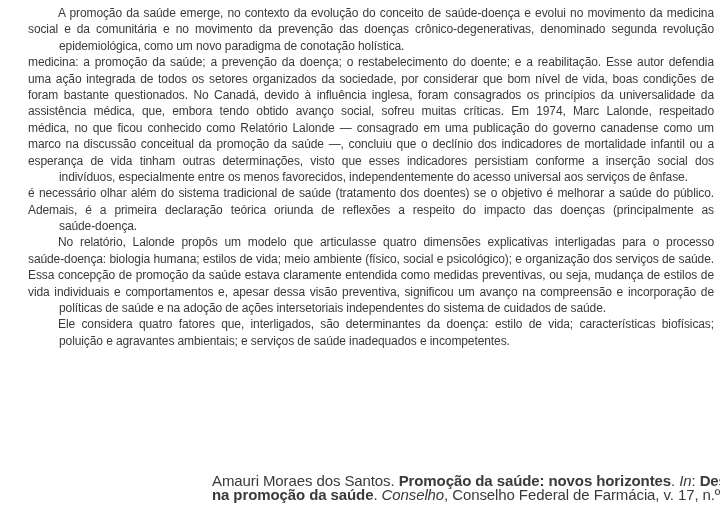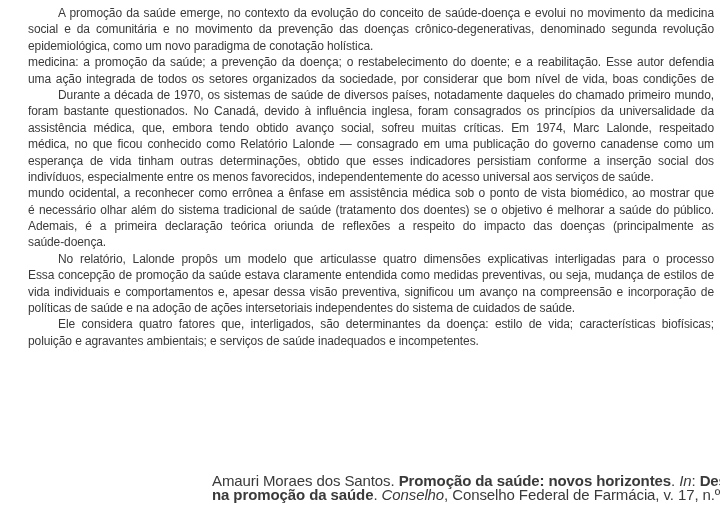--- a/index.html
+++ b/index.html
@@ -21,20 +21,21 @@
     line-height:16.4px;
     font-size:12px;
     letter-spacing:-0.1px;
     text-align:justify;
     text-align-last:justify;
     overflow:hidden;
     white-space:normal;
   }
   .line.para-end{
     text-align-last:left;
+    margin-left:31px;
   }
   .line.indent .ltext{
     padding-left:30px;
   }
   .citation{
     position:absolute;
     right:8px;
     top:474px;
     width:500px;
     text-align:center;
@@ -52,31 +53,31 @@
 </head>
 <body>
 
 <div class="page">
   <div class="textblock" id="lines">
       <div class="line indent"><span class="ltext">A promoção da saúde emerge, no contexto da evolução do conceito de saúde-doença e evolui no movimento da medicina</span></div>
       <div class="line"><span class="ltext">social e da comunitária e no movimento da prevenção das doenças crônico-degenerativas, denominado segunda revolução</span></div>
       <div class="line para-end"><span class="ltext">epidemiológica, como um novo paradigma de conotação holística.</span></div>
       <div class="line"><span class="ltext">medicina: a promoção da saúde; a prevenção da doença; o restabelecimento do doente; e a reabilitação. Esse autor defendia</span></div>
       <div class="line"><span class="ltext">uma ação integrada de todos os setores organizados da sociedade, por considerar que bom nível de vida, boas condições de</span></div>
-      <div class="line indent"><span class="ltext">Durante a década de 1970, os sistemas de saúde de diversos países, notadamente daqueles do chamado primeiro mundo,</span></div>
       <div class="line"><span class="ltext">foram bastante questionados. No Canadá, devido à influência inglesa, foram consagrados os princípios da universalidade da</span></div>
       <div class="line"><span class="ltext">assistência médica, que, embora tendo obtido avanço social, sofreu muitas críticas. Em 1974, Marc Lalonde, respeitado</span></div>
       <div class="line"><span class="ltext">médica, no que ficou conhecido como Relatório Lalonde — consagrado em uma publicação do governo canadense como um</span></div>
-      <div class="line"><span class="ltext">esperança de vida tinham outras determinações, obtido que esses indicadores persistiam conforme a inserção social dos</span></div>
-      <div class="line para-end"><span class="ltext">indivíduos, especialmente entre os menos favorecidos, independentemente do acesso universal aos serviços de saúde.</span></div>
-      <div class="line"><span class="ltext">mundo ocidental, a reconhecer como errônea a ênfase em assistência médica sob o ponto de vista biomédico, ao mostrar que</span></div>
+      <div class="line"><span class="ltext">marco na discussão conceitual da promoção da saúde —, concluiu que o declínio dos indicadores de mortalidade infantil ou a</span></div>
+      <div class="line"><span class="ltext">esperança de vida tinham outras determinações, visto que esses indicadores persistiam conforme a inserção social dos</span></div>
+      <div class="line para-end"><span class="ltext">indivíduos, especialmente entre os menos favorecidos, independentemente do acesso universal aos serviços de ênfase.</span></div>
       <div class="line"><span class="ltext">é necessário olhar além do sistema tradicional de saúde (tratamento dos doentes) se o objetivo é melhorar a saúde do público.</span></div>
       <div class="line"><span class="ltext">Ademais, é a primeira declaração teórica oriunda de reflexões a respeito do impacto das doenças (principalmente as</span></div>
       <div class="line para-end"><span class="ltext">saúde-doença.</span></div>
       <div class="line indent"><span class="ltext">No relatório, Lalonde propôs um modelo que articulasse quatro dimensões explicativas interligadas para o processo</span></div>
+      <div class="line"><span class="ltext">saúde-doença: biologia humana; estilos de vida; meio ambiente (físico, social e psicológico); e organização dos serviços de saúde.</span></div>
       <div class="line"><span class="ltext">Essa concepção de promoção da saúde estava claramente entendida como medidas preventivas, ou seja, mudança de estilos de</span></div>
       <div class="line"><span class="ltext">vida individuais e comportamentos e, apesar dessa visão preventiva, significou um avanço na compreensão e incorporação de</span></div>
       <div class="line para-end"><span class="ltext">políticas de saúde e na adoção de ações intersetoriais independentes do sistema de cuidados de saúde.</span></div>
       <div class="line indent"><span class="ltext">Ele considera quatro fatores que, interligados, são determinantes da doença: estilo de vida; características biofísicas;</span></div>
       <div class="line para-end"><span class="ltext">poluição e agravantes ambientais; e serviços de saúde inadequados e incompetentes.</span></div>
     </div>
   <div class="citation" id="citation">
       <div class="cit-line"><span class="">Amauri Moraes dos Santos. </span><span class="b ">Promoção da saúde: novos horizontes</span><span class="">. </span><span class="i">In</span><span class="">: </span><span class="b ">Desafios e oportunidades do farmacêutico</span></div>
       <div class="cit-line"><span class="b ">na promoção da saúde</span><span class="">. </span><span class="i">Conselho</span><span class="">, Conselho Federal de Farmácia, v. 17, n.º 5-6, 2005, p. 73-74 (com adaptações).</span></div>
     </div>

